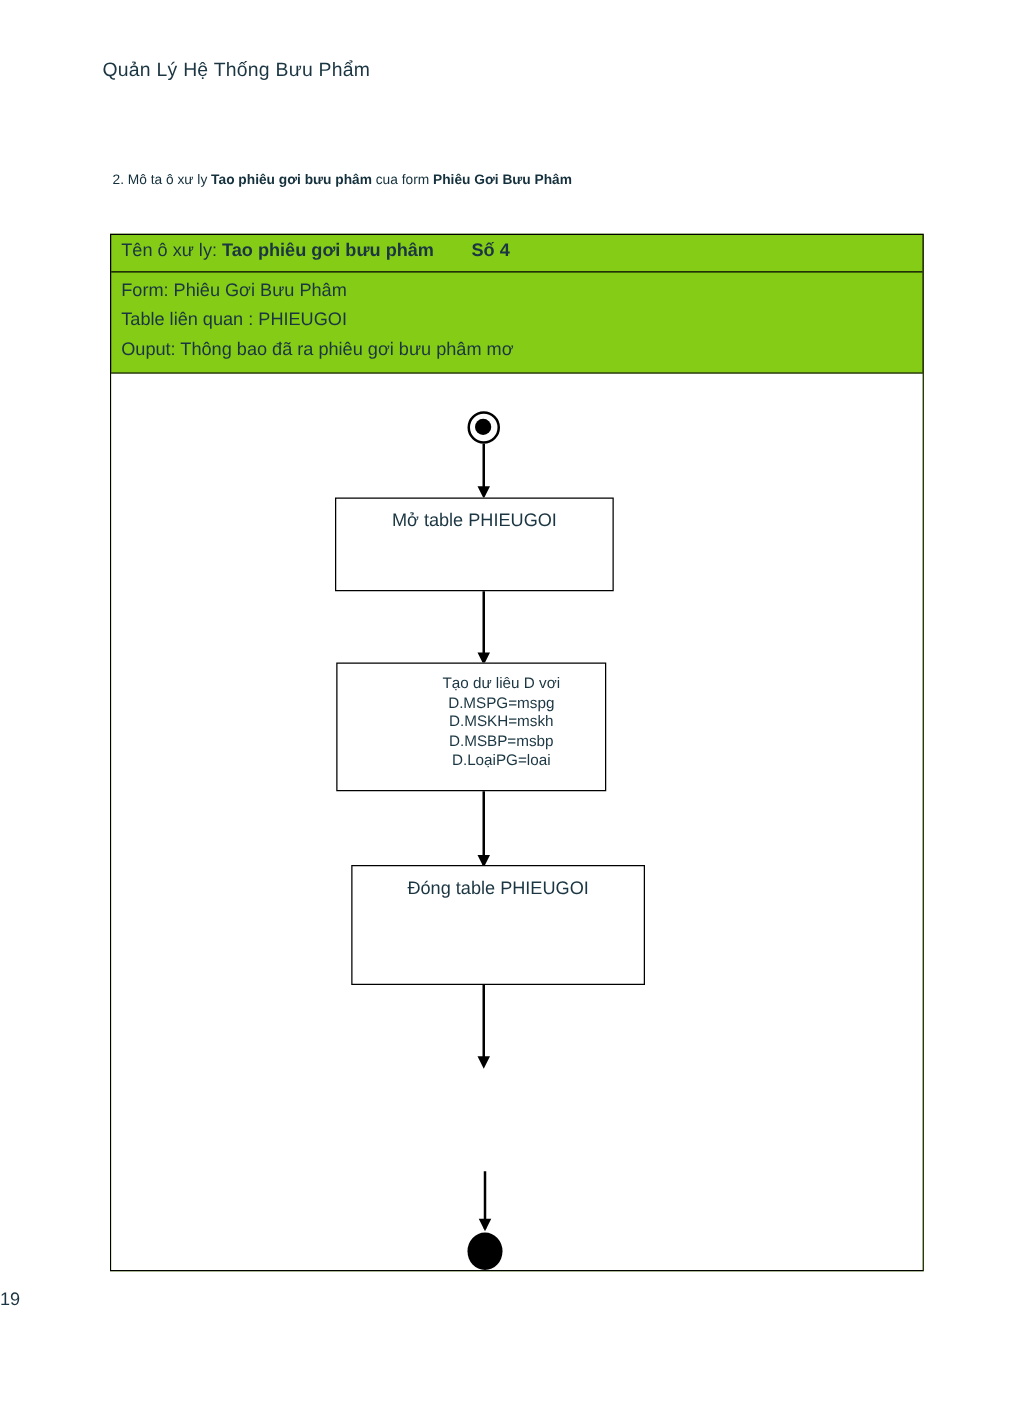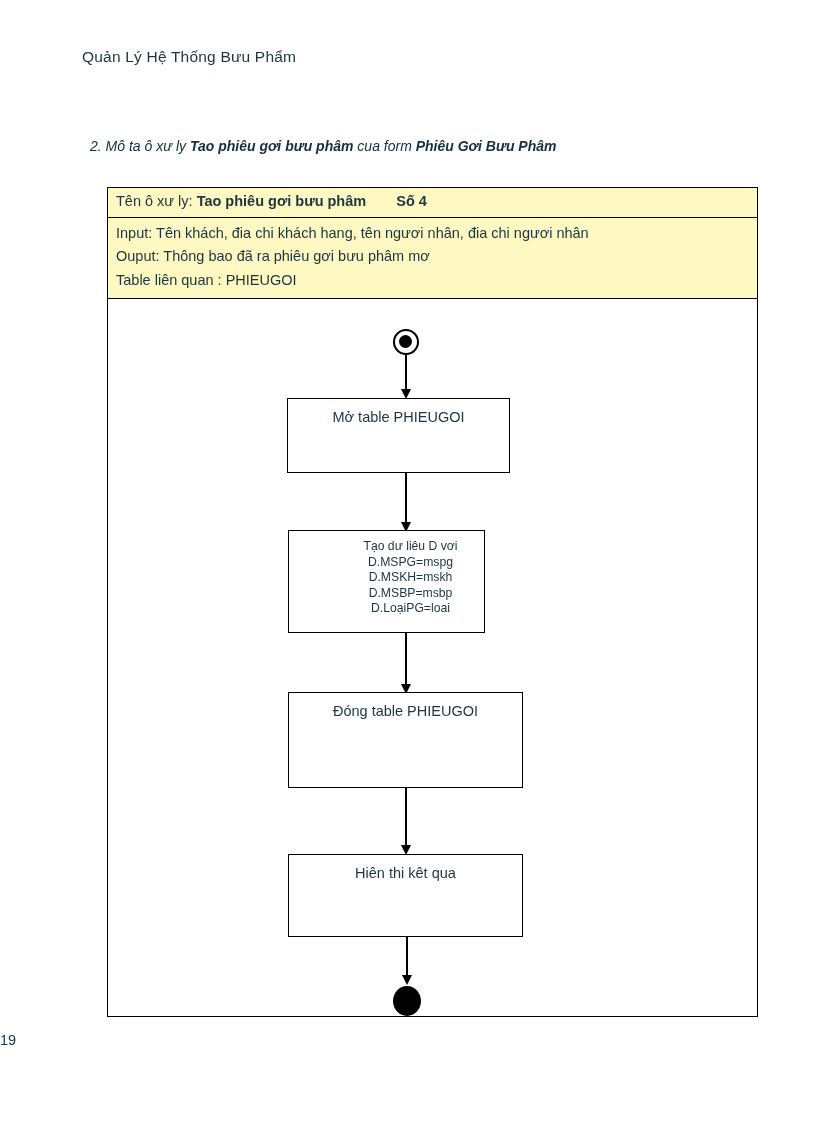--- a/index.html
+++ b/index.html
@@ -25,37 +25,35 @@
     letter-spacing: 0.2px;
     color: #1b3642;
     white-space: nowrap;
   }
 
   
   .section-title {
     position: absolute;
     left: 90px;
     top: 138px;
-    font-size: 14px;
+    font-size: 11px;
     color: #14303c;
     white-space: nowrap;
-    font-style: italic;
   }
   .section-title .b { font-weight: bold; }
 
   
   .proc-table {
     position: absolute;
     left: 88px;
     top: 187px;
     width: 651px;
     border: 1.4px solid #000000;
     box-sizing: border-box;
-    background: #fef9c3;
-    margin-left: 19px;
+    background: #84cc16;
   }
   .proc-header-row {
     border-bottom: 1.4px solid #000;
     padding: 4px 8px 5px 8px;
     font-size: 14.5px;
     white-space: nowrap;
     line-height: 1.35;
   }
   .proc-header-row .b { font-weight: bold; }
   .proc-header-row .gap { display: inline-block; width: 26px; }
@@ -158,58 +156,55 @@
 
 <div class="proc-table">
 
   <div class="proc-header-row">
     <span>Tên ô xư ly:</span>
     <span class="b">Tao phiêu gơi bưu phâm</span>
     <span class="gap"></span><span class="b">Số 4</span>
   </div>
 
   <div class="proc-info-row">
-    <div class="info-line">Input: Tên khách, đia chi khách hang, tên ngươi nhân, đia chi ngươi nhân</div>
+    <div class="info-line">Form:  Phiêu Gơi Bưu Phâm</div>
+    <div class="info-line">Table liên quan   : PHIEUGOI</div>
     <div class="info-line">Ouput: Thông bao đã ra phiêu gơi bưu phâm mơ</div>
-    <div class="info-line">Table liên quan   : PHIEUGOI</div>
   </div>
 
   <div class="diagram-cell">
 
     <div class="start-node" style="left:285px; top:30px;"></div>
 
     <div class="conn" style="left:297.2px; top:56px; height:39px;"></div>
     <div class="arrowhead" style="left:292.5px; top:90px;"></div>
 
     <div class="node big" style="left:179px; top:99px; width:223px; height:75px;text-align:center;">
       <span class="node-text">Mở table PHIEUGOI</span>
     </div>
 
     <div class="conn" style="left:297.2px; top:174px; height:57px;"></div>
     <div class="arrowhead" style="left:292.5px; top:223px;"></div>
 
-    <div class="node small" style="left:180px; top:231px; width:197px; height:103px;padding-left:48px;">
+    <div class="node small" style="left:180px; top:231px; width:216px; height:103px;padding-left:48px;">
       <span class="node-text">Tạo dư liêu D vơi D.MSPG=mspg
 D.MSKH=mskh D.MSBP=msbp
 D.LoạiPG=loai</span>
     </div>
 
     <div class="conn" style="left:297.2px; top:334px; height:59px;"></div>
     <div class="arrowhead" style="left:292.5px; top:385px;"></div>
 
-    <div class="node big" style="left:180px; top:393px; width:235px; height:96px;">
+    <div class="node big" style="left:192px; top:393px; width:235px; height:96px;">
       <span class="node-text">Đóng table PHIEUGOI</span>
     </div>
 
     <div class="conn" style="left:297.2px; top:489px; height:58px;"></div>
     <div class="arrowhead" style="left:292.5px; top:546px;"></div>
 
-    <div class="node big" style="left:180px; top:555px; width:235px; height:83px;">
-      <span class="node-text">Hiên thi kêt qua</span>
-    </div>
 
     <div class="conn" style="left:298.2px; top:638px; height:46px;"></div>
     <div class="arrowhead" style="left:293.5px; top:676px;"></div>
 
     <div class="end-node" style="left:285px; top:687px;"></div>
 
   </div>
 </div>
 
 <div class="page-number">19</div>

